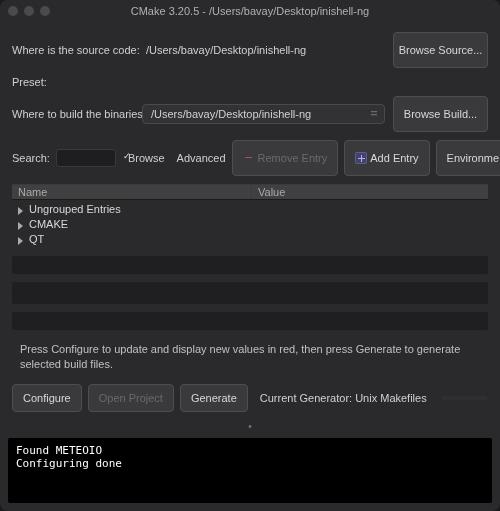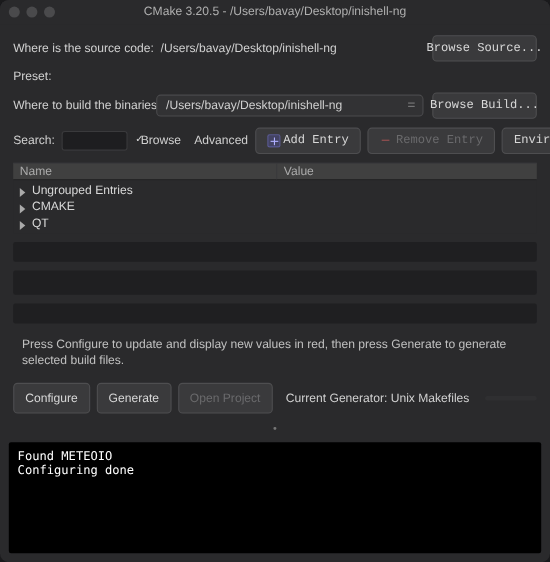--- a/index.html
+++ b/index.html
@@ -86,33 +86,32 @@
     right: 6px;
     top: 50%;
     width: 8px; height: 8px;
     transform: translateY(-60%);
     background:
       linear-gradient(#aaa,#aaa) 50% 35%/6px 1px no-repeat,
       linear-gradient(#aaa,#aaa) 50% 65%/6px 1px no-repeat;
     opacity:.6;
   }
   .btn {
-    height: 24px;
+    height: 36px;
     background: #3a3a3c;
     border: 1px solid #4e4e50;
     border-radius: 4px;
     color: #d8d8d8;
     font-size: 11px;
     padding: 0 10px;
     display: inline-flex;
     align-items: center;
     justify-content: center;
     cursor: pointer;
     white-space: nowrap;
-    font-family: Liberation Mono, monospace;
   }
   .btn-wide { width: 95px; }
   .btn.disabled { color: #6a6a6c; }
   .search-input {
     width: 60px;
     background: #1e1e20;
     border: 1px solid #3a3a3c;
     border-radius: 3px;
     height: 18px;
     padding: 0 4px;
@@ -217,27 +216,27 @@
       <div class="btn btn-wide">Browse Build...</div>
     </div>
 
     <div class="row" style="gap:6px;">
       <span class="label">Search:</span>
       <input class="search-input" value="" style="">
       <input type="checkbox" class="chk" checked="" style="">
       <span class="label">Browse</span>
       <input type="checkbox" class="chk" style="">
       <span class="label">Advanced</span>
+      <div class="btn disabled">
+          <span class="icon-minus"></span>
+          <span>Remove Entry</span>
+        </div>
       <div class="btn">
           <span class="icon-plus"></span>
           <span>Add Entry</span>
-        </div>
-      <div class="btn disabled">
-          <span class="icon-minus"></span>
-          <span>Remove Entry</span>
         </div>
       <div class="btn">Environment...</div>
     </div>
 
     <div>
       <div class="tree-head">
         <div class="col-name">Name</div>
         <div class="col-value">Value</div>
       </div>
       <div class="tree">
@@ -257,22 +256,22 @@
     </div>
 
     <div class="spacer-block"></div>
     <div class="spacer-block" style="height:22px;"></div>
     <div class="spacer-block"></div>
 
     <div class="hint">Press Configure to update and display new values in red, then press Generate to generate selected build files.</div>
 
     <div class="action-row">
       <div class="btn-sm">Configure</div>
+      <div class="btn-sm disabled">Open Project</div>
       <div class="btn-sm">Generate</div>
-      <div class="btn-sm disabled">Open Project</div>
       <span class="gen-label">Current Generator: Unix Makefiles</span>
       <div class="progress"></div>
     </div>
     <div class="grip">•</div>
   </div>
 
   <div class="console">Found METEOIO
 Configuring done</div>
 
 </div>

